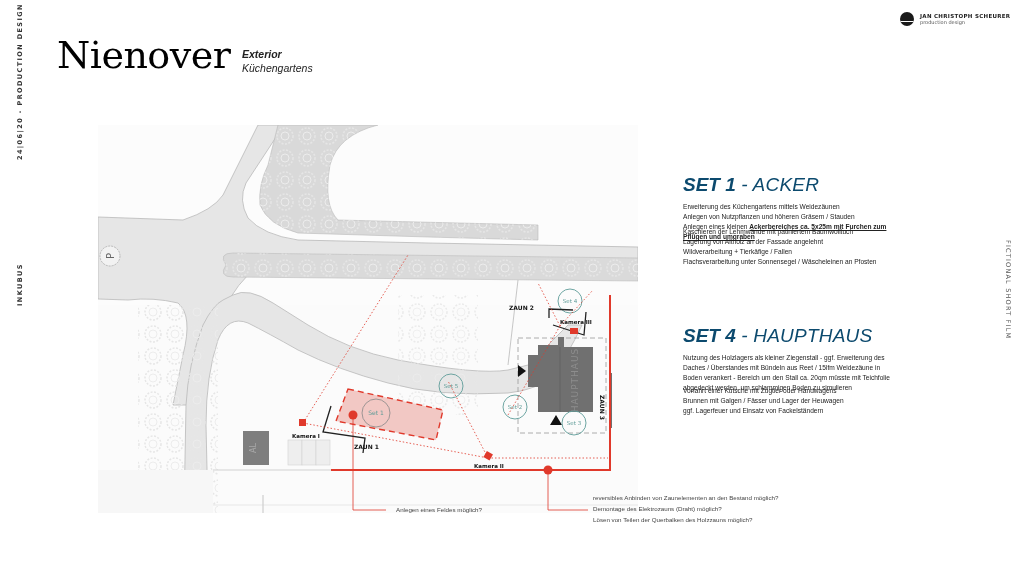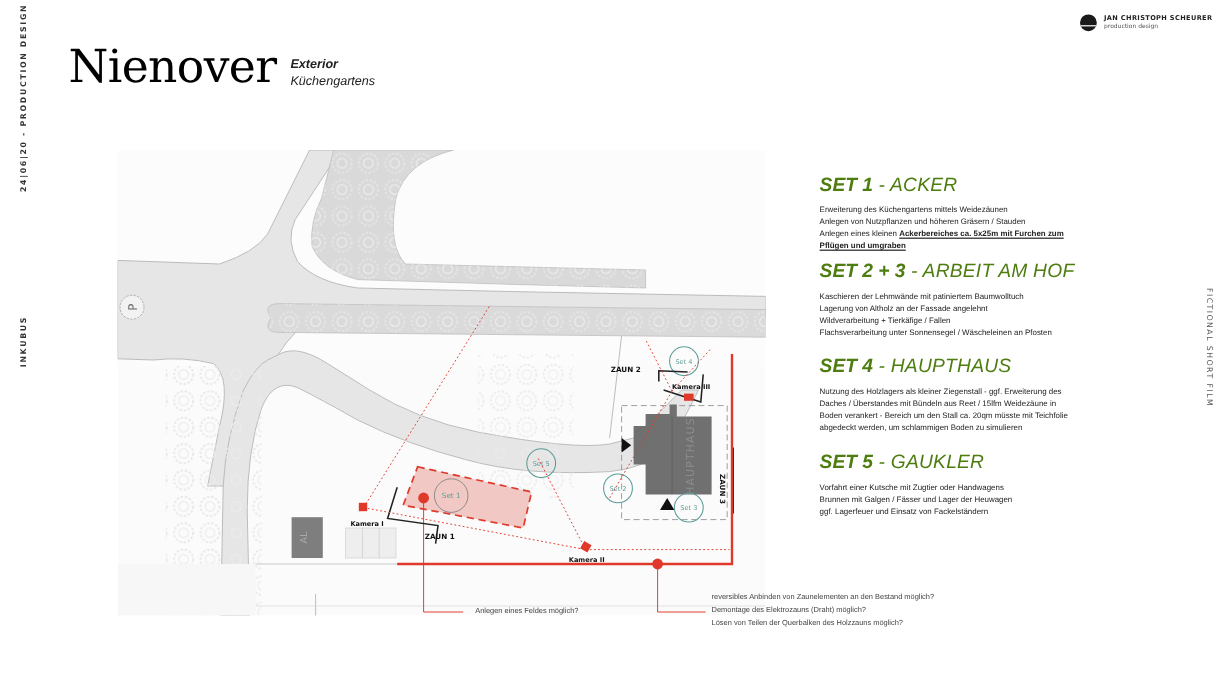--- a/index.html
+++ b/index.html
@@ -34,21 +34,21 @@
     .brand-logo { width: 14px; height: 14px; border-radius: 50%; background: #1a1a1a; position: relative; overflow: hidden; }
     .brand-logo::after { content: ""; position: absolute; left: 0; right: 0; top: 9px; height: 1px; background: #fff; }
     .brand-name { font-family: "DejaVu Sans", sans-serif; font-weight: bold; font-size: 5.5px; letter-spacing: 0.3px; color: #222; line-height: 1.2; }
     .brand-sub { font-family: "DejaVu Sans", sans-serif; font-size: 5px; color: #555; line-height: 1.2; }
 
     .map { position: absolute; left: 98px; top: 125px; width: 540px; height: 388px; }
     .map svg { width: 540px; height: 388px; display: block; }
 
     .sets { position: absolute; left: 683px; top: 0; width: 240px; }
     .set { position: absolute; left: 0; width: 240px; }
-    .set-head { font-size: 16px; color: #4d7c0f; line-height: 1; white-space: nowrap; }
+    .set-head { font-size: 19px; color: #0c4a6e; line-height: 1; white-space: nowrap; margin-top: 28px; }
     .set-head .num { font-weight: bold; font-style: italic; }
     .set-head .name { font-style: italic; font-weight: normal; letter-spacing: 0.2px; }
     .set-body { margin-top: 8px; font-size: 6.6px; line-height: 10px; color: #222; }
     .set-body .line { display: block; white-space: nowrap; }
     .set-body .u { font-weight: bold; text-decoration: underline; }
 
     .note { position: absolute; font-size: 6.2px; color: #444; white-space: nowrap; line-height: 10px; }
   </style>
 </head>
 <body>
@@ -192,23 +192,20 @@
     </div>
     <div class="set-body">
       <span class="line">Erweiterung des Küchengartens mittels Weidezäunen</span>
       <span class="line">Anlegen von Nutzpflanzen und höheren Gräsern / Stauden</span>
       <span class="line"><span>Anlegen eines kleinen </span><span class="u">Ackerbereiches ca. 5x25m mit Furchen zum</span></span>
       <span class="line"><span class="u">Pflügen und umgraben</span></span>
     </div>
   </div>
 
   <div class="set" style="top:219px;">
-    <div class="set-head">
-      <span class="num">SET 2 + 3</span><span class="name"> - </span><span class="name">ARBEIT AM HOF</span>
-    </div>
     <div class="set-body">
       <span class="line">Kaschieren der Lehmwände mit patiniertem Baumwolltuch</span>
       <span class="line">Lagerung von Altholz an der Fassade angelehnt</span>
       <span class="line">Wildverarbeitung + Tierkäfige / Fallen</span>
       <span class="line">Flachsverarbeitung unter Sonnensegel / Wäscheleinen an Pfosten</span>
     </div>
   </div>
 
   <div class="set" style="top:298px;">
     <div class="set-head">
@@ -216,23 +213,20 @@
     </div>
     <div class="set-body">
       <span class="line">Nutzung des Holzlagers als kleiner Ziegenstall - ggf. Erweiterung des</span>
       <span class="line">Daches / Überstandes mit Bündeln aus Reet / 15lfm Weidezäune in</span>
       <span class="line">Boden verankert - Bereich um den Stall ca. 20qm müsste mit Teichfolie</span>
       <span class="line">abgedeckt werden, um schlammigen Boden zu simulieren</span>
     </div>
   </div>
 
   <div class="set" style="top:378px;">
-    <div class="set-head">
-      <span class="num">SET 5</span><span class="name"> - </span><span class="name">GAUKLER</span>
-    </div>
     <div class="set-body">
       <span class="line">Vorfahrt einer Kutsche mit Zugtier oder Handwagens</span>
       <span class="line">Brunnen mit Galgen / Fässer und Lager der Heuwagen</span>
       <span class="line">ggf. Lagerfeuer und Einsatz von Fackelständern</span>
     </div>
   </div>
 </div>
 
 <div class="note" style="left:396px; top:505px;">Anlegen eines Feldes möglich?</div>
 <div class="note" style="left:593px; top:493px;">reversibles Anbinden von Zaunelementen an den Bestand möglich?</div>

